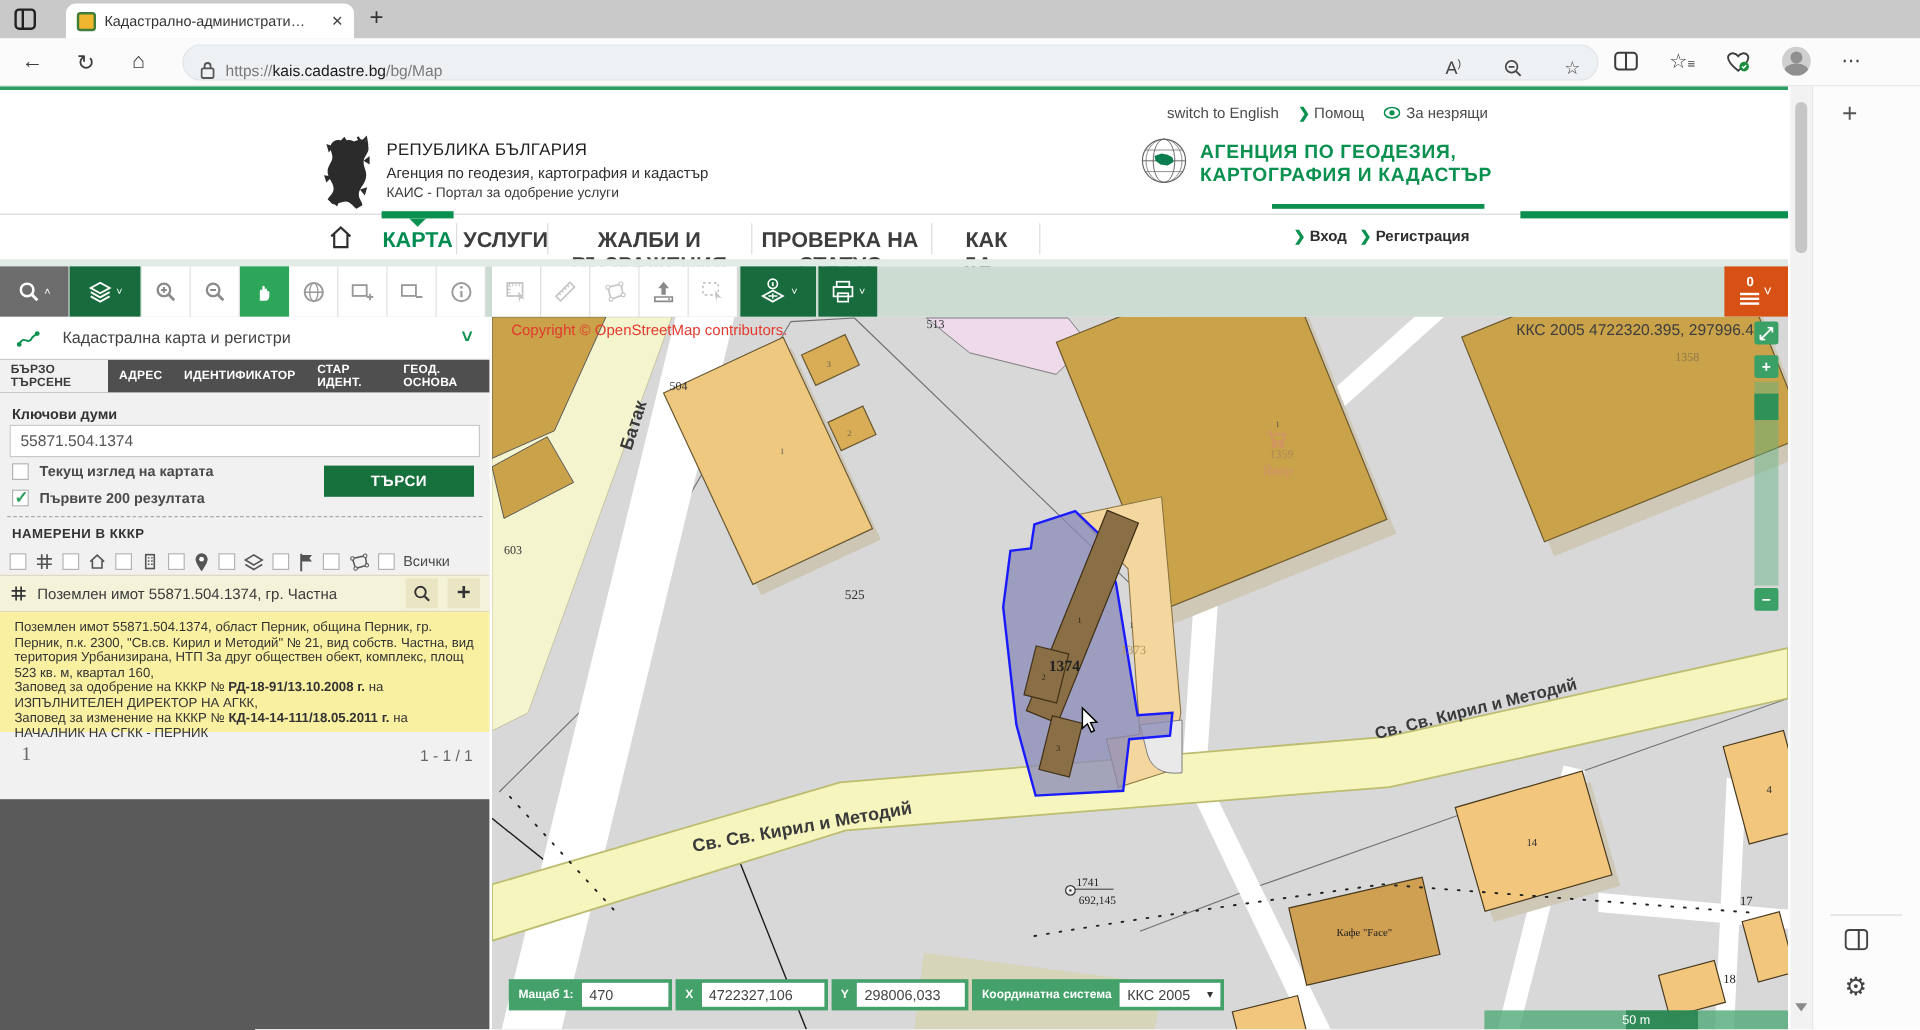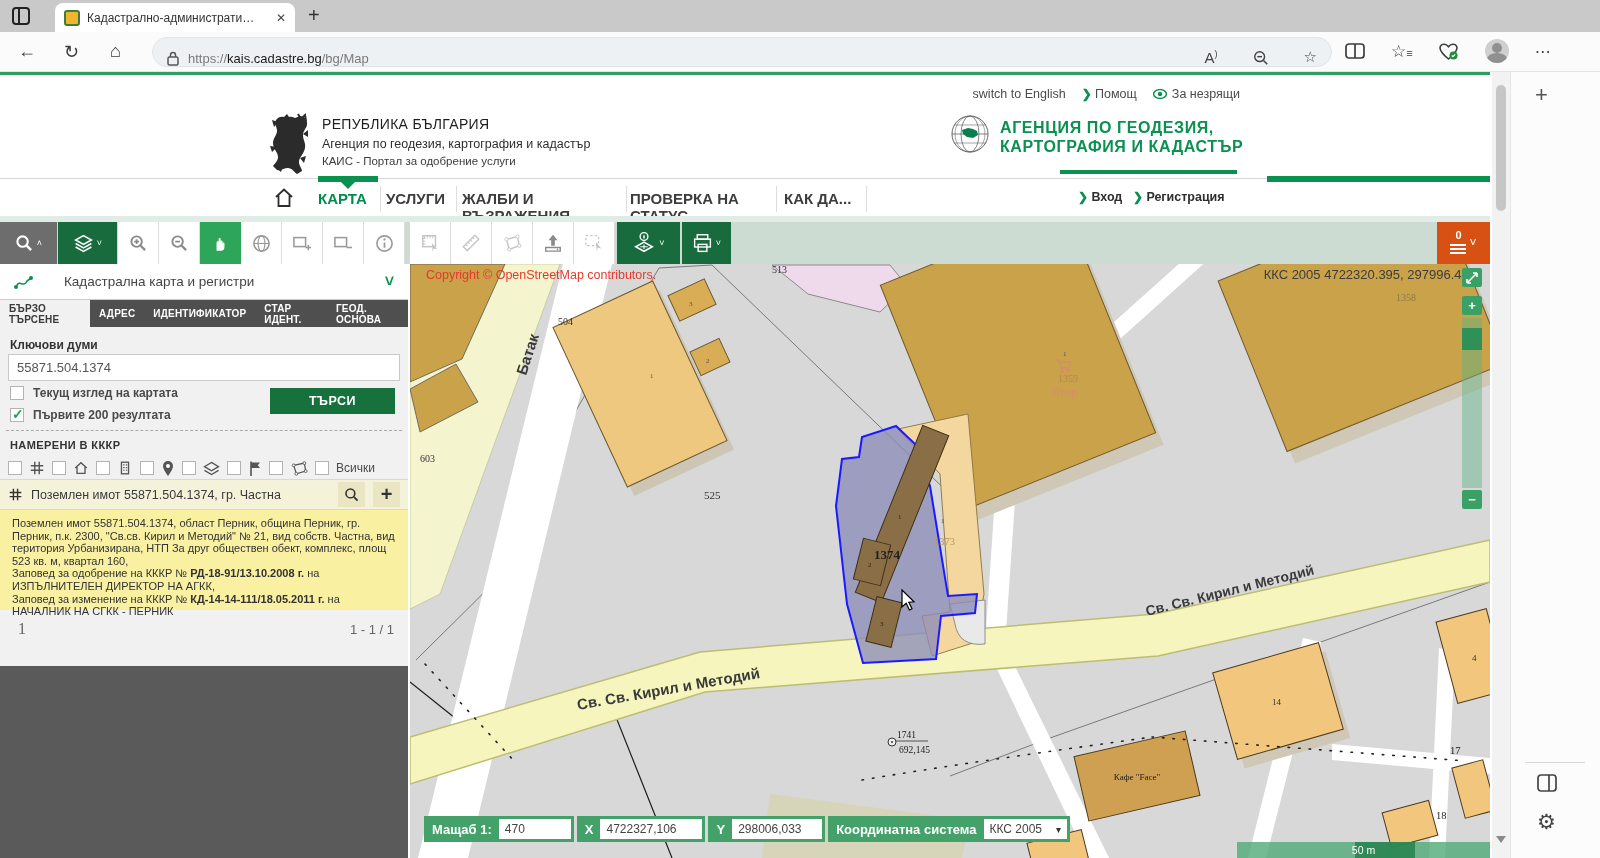--- a/index.html
+++ b/index.html
@@ -38,21 +38,21 @@
 
   .rep-text { left:322px; top:44px; position:absolute; }
   .rep-l1 { font-size:14px; font-weight:normal; color:#1d1d1d; letter-spacing:.3px; }
   .rep-l2 { font-size:12.5px; color:#2e2e2e; margin-top:5px; }
   .rep-l3 { font-size:11.5px; color:#3c3c3c; margin-top:4px; }
   .agency-text { left:1000px; top:46px; position:absolute; color:#0a9150; font-weight:bold; font-size:16px;
                  letter-spacing:.6px; line-height:19px; }
   .agency-underline { left:1060px; top:98px; width:177px; height:4px; background:#0a9150; }
 
   .nav-row { left:0; top:106px; width:1490px; height:38px; border-top:1px solid #d8d8d8; background:#fff; }
-  .nav-item { position:absolute; top:118px; font-size:15px; font-weight:bold; color:#3d3d3d; }
+  .nav-item { position:absolute; top:118px; font-size:18px; font-weight:bold; color:#3d3d3d; text-align:center; }
   .nav-item.active { color:#008c50; }
   .nav-sep { position:absolute; top:114px; width:1px; height:26px; background:#ddd; }
   .karta-ind { left:318px; top:104px; width:60px; height:6px; background:#0a9150; }
   .karta-tri { left:341px; top:110px; width:0; height:0; border-left:7px solid transparent; border-right:7px solid transparent; border-top:7px solid #0a9150; }
   .right-ind { left:1267px; top:104px; width:223px; height:6px; background:#0a9150; }
   .login-link { position:absolute; top:118px; font-size:12.5px; font-weight:bold; color:#2e2e2e; }
 
   
   .tb-strip { left:0; top:144px; width:1490px; height:6px; background:#e2ece6; }
   #maptoolbar { left:0; top:150px; width:1490px; height:42px; background:#ccdcd3; }
@@ -64,21 +64,21 @@
   .tbtn.bgreen { background:#2ea65a; color:#fff; }
   .tbtn.orange { background:#d65113; color:#fff; }
   .chev { font-size:9px; line-height:1; }
   .cart-stack { display:flex; flex-direction:column; align-items:center; line-height:1; }
   .cart-zero { font-size:11px; font-weight:bold; margin-bottom:1px; }
   .cart-lines div { width:16px; height:2px; background:#fff; margin:2px 0; }
 
   
   #sidebar { left:0; top:192px; width:408px; height:594px; background:#f1f1f1; overflow:hidden; }
   .sb-head { left:0; top:0; width:408px; height:36px; background:#fff; border-bottom:1px solid #ccc;
-             display:flex; align-items:center; padding:0 14px; gap:28px; position:absolute; }
+             display:flex; align-items:center; padding:0 14px; gap:16px; position:absolute; }
   .sb-head-label { font-size:13.5px; color:#444; flex:1; }
   .sb-tabs { left:0; top:36px; width:408px; height:27px; background:#4f4f4f; display:flex; position:absolute; }
   .sb-tab { font-size:10px; font-weight:bold; color:#fff; display:flex; align-items:center; padding:0 9px; letter-spacing:.2px; }
   .sb-tab.active { background:#f1f1f1; color:#3a3a3a; }
   .kw-label { left:10px; top:74px; font-size:12px; font-weight:bold; color:#333; position:absolute; }
   .kw-input { left:8px; top:90px; width:392px; height:27px; border:1px solid #c9c9c9; background:#fff;
               font-size:13px; color:#555; padding:0 8px; font-family:"Liberation Sans",sans-serif; position:absolute; }
   .cb { width:14px; height:14px; background:#fff; border:1px solid #b3b3b3; display:inline-block; position:relative; flex:0 0 14px; }
   .cb.checked::after { content:"\2713"; position:absolute; left:1px; top:-3px; color:#2e9e5b; font-size:14px; font-weight:bold; }
   .cb-row { position:absolute; display:flex; align-items:center; gap:9px; font-size:12px; font-weight:bold; color:#4a4a4a; }
@@ -104,21 +104,21 @@
   .mapbtn { position:absolute; width:20px; height:19px; background:#3aa065; color:#fff; display:flex;
             align-items:center; justify-content:center; font-size:13px; font-weight:bold; border-radius:2px; }
   .zoom-track { position:absolute; left:1052px; top:54px; width:20px; height:170px; background:rgba(90,180,130,.45); }
   .zoom-handle { position:absolute; left:1052px; top:64px; width:20px; height:22px; background:#2f9058; }
   .scalebar { position:absolute; left:827px; top:578px; width:253px; height:16px; background:rgba(80,170,120,.8);
               display:flex; align-items:center; justify-content:center; color:#fff; font-size:10.5px; }
   .scalebar-inner { position:absolute; left:118px; top:0; width:60px; height:16px; background:rgba(38,130,78,.85); }
   .scalebar span { position:relative; z-index:2; }
   #statusbar { position:absolute; left:14px; top:552px; height:26px; display:flex; gap:3px; }
   .seg { background:#43a169; display:flex; align-items:center; padding:0 0 0 8px; }
-  .seg-label { color:#fff; font-size:13px; font-weight:bold; margin-right:7px; white-space:nowrap; }
+  .seg-label { color:#fff; font-size:10px; font-weight:bold; margin-right:7px; white-space:nowrap; }
   .seg input { height:20px; border:none; margin-right:3px; font-size:12px; color:#444; padding:0 6px;
                font-family:"Liberation Sans",sans-serif; }
   .crs-box { height:20px; background:#fff; margin-right:3px; font-size:12px; color:#444; padding:0 6px;
              display:flex; align-items:center; gap:14px; }
 
   
   #scrollbar { left:1492px; top:72px; width:18px; height:786px; background:#f2f2f2; }
   .sb-thumb { left:4px; top:13px; width:10px; height:126px; background:#c6c6c6; border-radius:5px; position:absolute; }
   .sb-down { left:4px; top:764px; width:0; height:0; border-left:5px solid transparent; border-right:5px solid transparent;
              border-top:7px solid #8a8a8a; position:absolute; }

